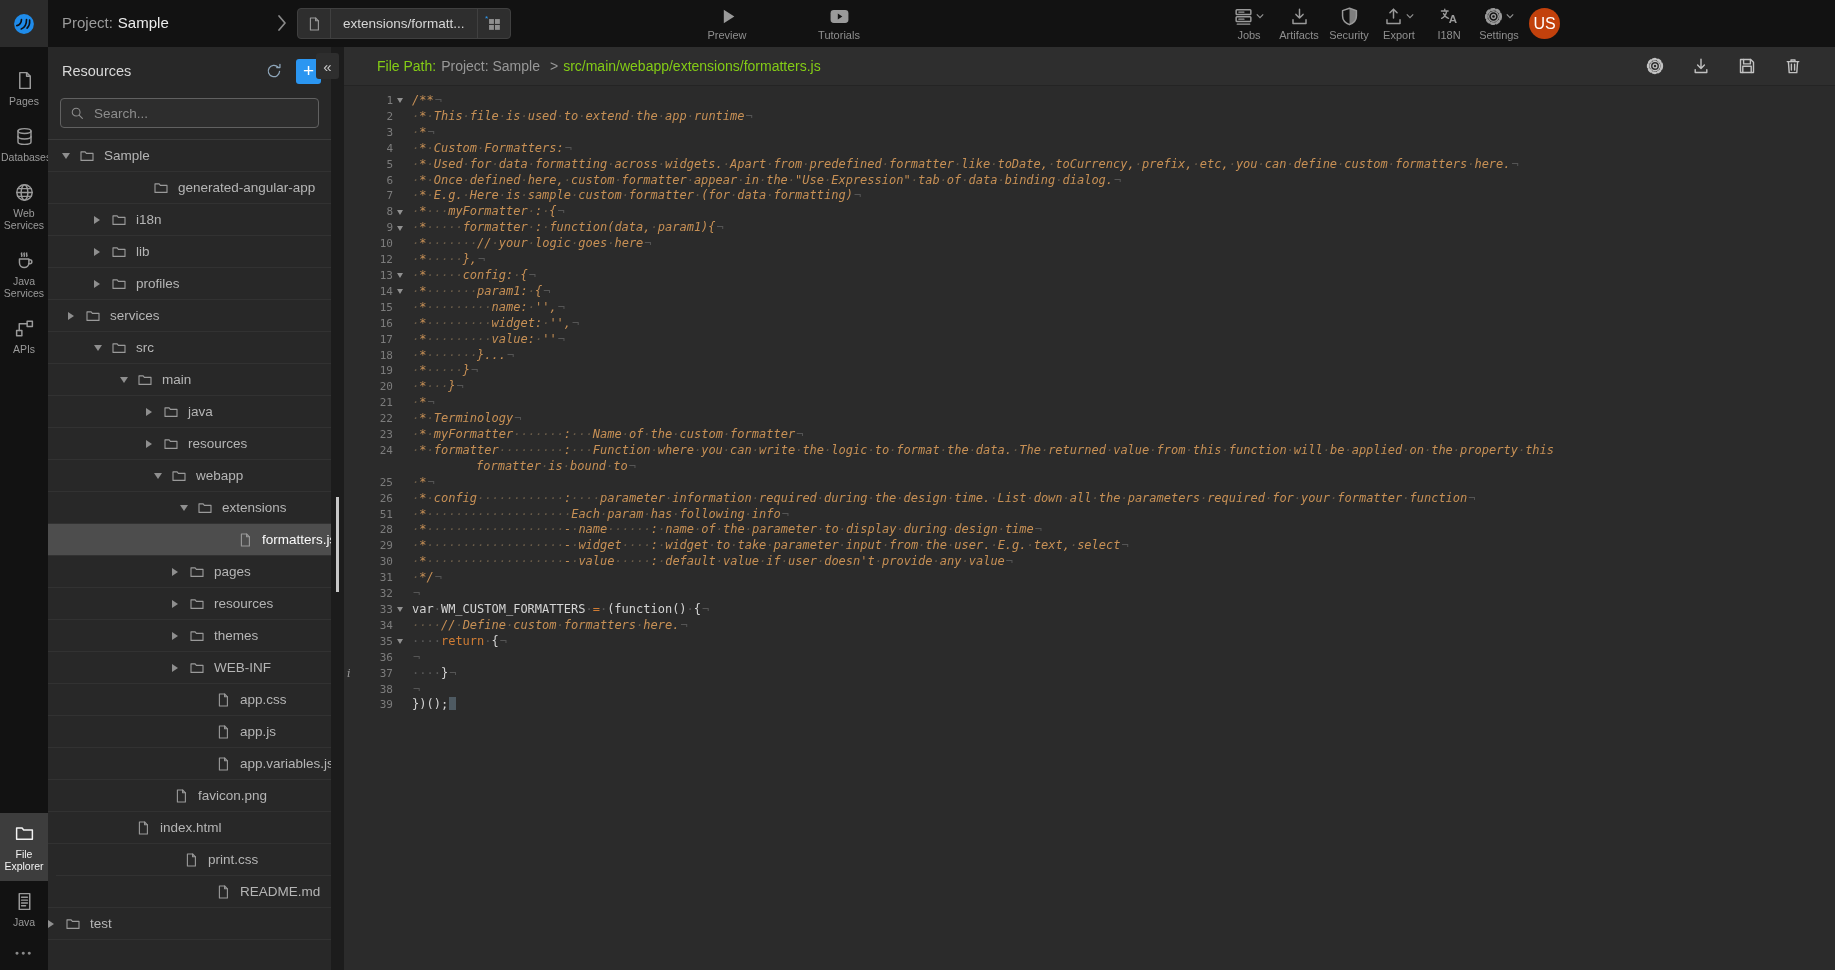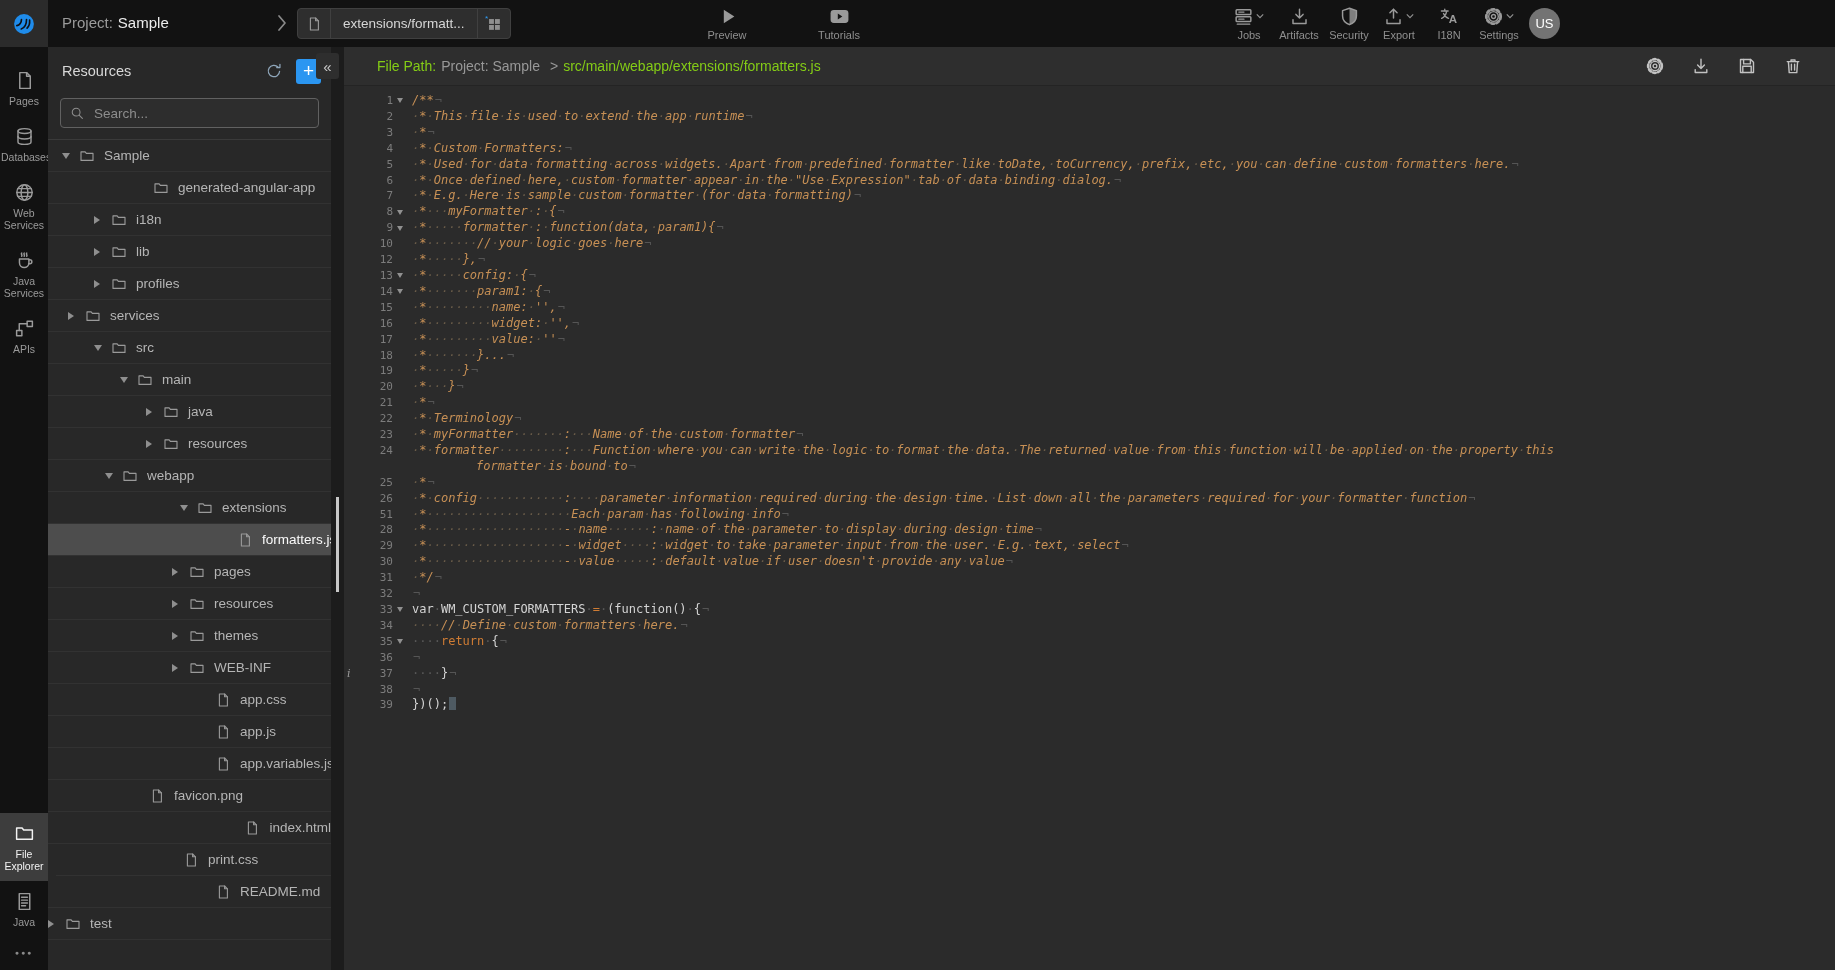--- a/index.html
+++ b/index.html
@@ -16,21 +16,21 @@
   .toptab .tlabel{padding:0 12px;color:#d6d6d6;font-size:13.5px;white-space:nowrap;}
   .toptab .tgrid{padding:0 7px;border-left:1px solid #404040;display:flex;align-items:center;height:100%;}
   .center-items{position:absolute;left:700px;top:5px;display:flex;gap:58px;}
   .top-item{display:flex;flex-direction:column;align-items:center;min-width:54px;color:#9a9a9a;cursor:pointer;}
   .top-item .ticon{height:22px;display:flex;align-items:center;}
   .top-item .tlbl{font-size:11px;margin-top:2px;color:#8f8f8f;white-space:nowrap;}
   .menu-items{position:absolute;left:1224px;top:5px;display:flex;}
   .menu-items .top-item{min-width:50px;}
   .iconrow{display:flex;align-items:flex-end;}
   .chevdn{margin-left:1px;margin-bottom:1px;color:#8f8f8f;}
-  .avatar{position:absolute;left:1529px;top:8px;width:31px;height:31px;border-radius:50%;background:#737373;color:#fff;font-size:13px;display:flex;align-items:center;justify-content:center;}
+  .avatar{position:absolute;left:1529px;top:8px;width:31px;height:31px;border-radius:50%;background:#c2410c;color:#fff;font-size:16px;display:flex;align-items:center;justify-content:center;}
   
   .rail{position:absolute;left:0;top:47px;width:48px;height:923px;background:#121212;display:flex;flex-direction:column;align-items:center;padding-top:13px;box-sizing:border-box;}
   .rail-item{width:48px;padding:10px 0 9px;display:flex;flex-direction:column;align-items:center;color:#9a9a9a;cursor:pointer;}
   .rail-item .lbl{font-size:10.5px;margin-top:4px;text-align:center;line-height:1.15;width:46px;}
   .rail-item.active{background:#3d3d3d;color:#f2f2f2;}
   .rail-spacer{flex:1;}
   .rail-dots{color:#8a8a8a;font-size:13px;letter-spacing:2px;padding:12px 0 14px;cursor:pointer;}
   
   .panel{position:absolute;left:48px;top:47px;width:283px;height:923px;background:#282828;box-sizing:border-box;}
   .panel-head{display:flex;align-items:center;height:40px;padding:4px 10px 0 14px;}
@@ -420,21 +420,21 @@
         <span class="arrow-slot">
           <span class="tri-r"></span>
         </span>
         <span class="t-icon">
           <svg width="16" height="16" viewBox="0 0 20 20" fill="none" stroke="currentColor" stroke-width="1.4" stroke-linecap="round" stroke-linejoin="round">
             <path d="M2.5 15.5V4.8h5.2l1.5 1.9h8.3v8.8z"></path>
           </svg>
         </span>
         <span>resources</span>
       </div>
-      <div class="trow" style="padding-left: 57px;">
+      <div class="trow" style="padding-left: 106px;">
         <span class="arrow-slot">
           <span class="tri-d"></span>
         </span>
         <span class="t-icon">
           <svg width="16" height="16" viewBox="0 0 20 20" fill="none" stroke="currentColor" stroke-width="1.4" stroke-linecap="round" stroke-linejoin="round">
             <path d="M2.5 15.5V4.8h5.2l1.5 1.9h8.3v8.8z"></path>
           </svg>
         </span>
         <span>webapp</span>
       </div>
@@ -526,31 +526,31 @@
       <div class="trow" style="padding-left: 150px;">
         <span class="arrow-slot"></span>
         <span class="t-icon">
           <svg width="16" height="16" viewBox="0 0 20 20" fill="none" stroke="currentColor" stroke-width="1.4" stroke-linecap="round" stroke-linejoin="round">
             <path d="M5.5 2.5h6.5l3.5 3.5v11.5H5.5z"></path>
             <path d="M12 2.5V6h3.5"></path>
           </svg>
         </span>
         <span>app.variables.json</span>
       </div>
-      <div class="trow" style="padding-left: 84px;">
+      <div class="trow" style="padding-left: 108px;">
         <span class="arrow-slot"></span>
         <span class="t-icon">
           <svg width="16" height="16" viewBox="0 0 20 20" fill="none" stroke="currentColor" stroke-width="1.4" stroke-linecap="round" stroke-linejoin="round">
             <path d="M5.5 2.5h6.5l3.5 3.5v11.5H5.5z"></path>
             <path d="M12 2.5V6h3.5"></path>
           </svg>
         </span>
         <span>favicon.png</span>
       </div>
-      <div class="trow" style="padding-left: 99px; justify-content: flex-end;">
+      <div class="trow" style="padding-left: 70px;">
         <span class="arrow-slot"></span>
         <span class="t-icon">
           <svg width="16" height="16" viewBox="0 0 20 20" fill="none" stroke="currentColor" stroke-width="1.4" stroke-linecap="round" stroke-linejoin="round">
             <path d="M5.5 2.5h6.5l3.5 3.5v11.5H5.5z"></path>
             <path d="M12 2.5V6h3.5"></path>
           </svg>
         </span>
         <span>index.html</span>
       </div>
       <div class="trow" style="padding-left: 110px; margin-left: 8px;">

